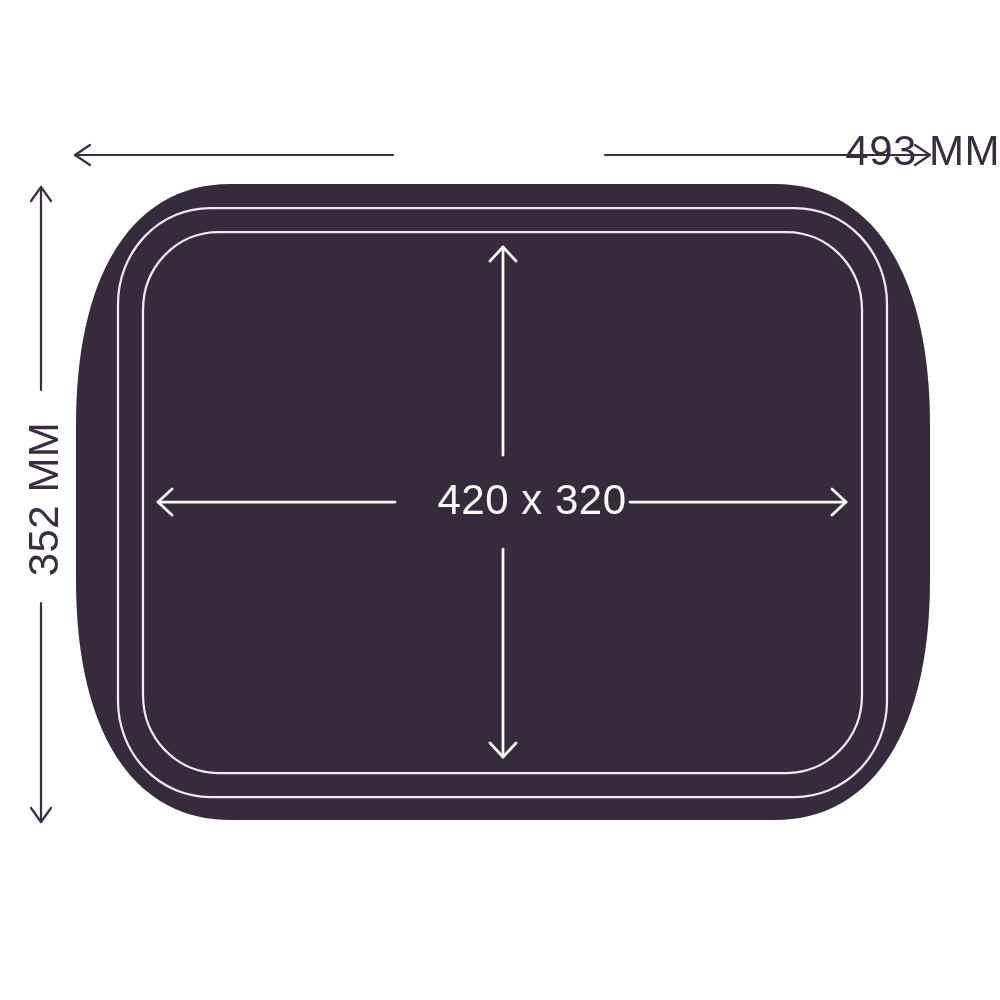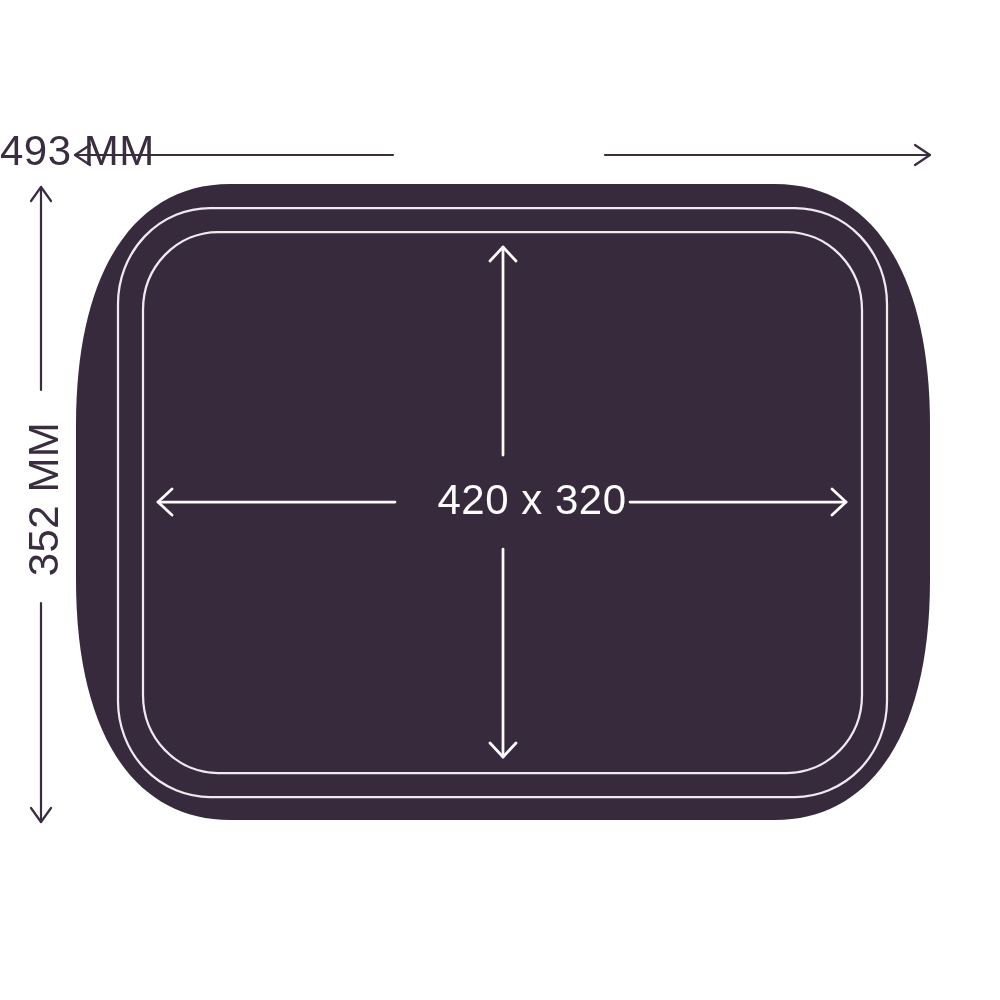--- a/index.html
+++ b/index.html
@@ -28,21 +28,21 @@
     line-height: 1;
     letter-spacing: 0.5px;
     color: #3a2d40;
     white-space: nowrap;
     user-select: none;
   }
   .label-top {
     left: 0;
     width: 100%;
     top: 130px;
-    text-align: left;
+    text-align: right;
   }
   .label-left {
     left: 44px;
     top: 499px;
     transform: translate(-50%, -50%) rotate(-90deg);
   }
   .label-center {
     left: 0;
     width: 100%;
     top: 479px;

